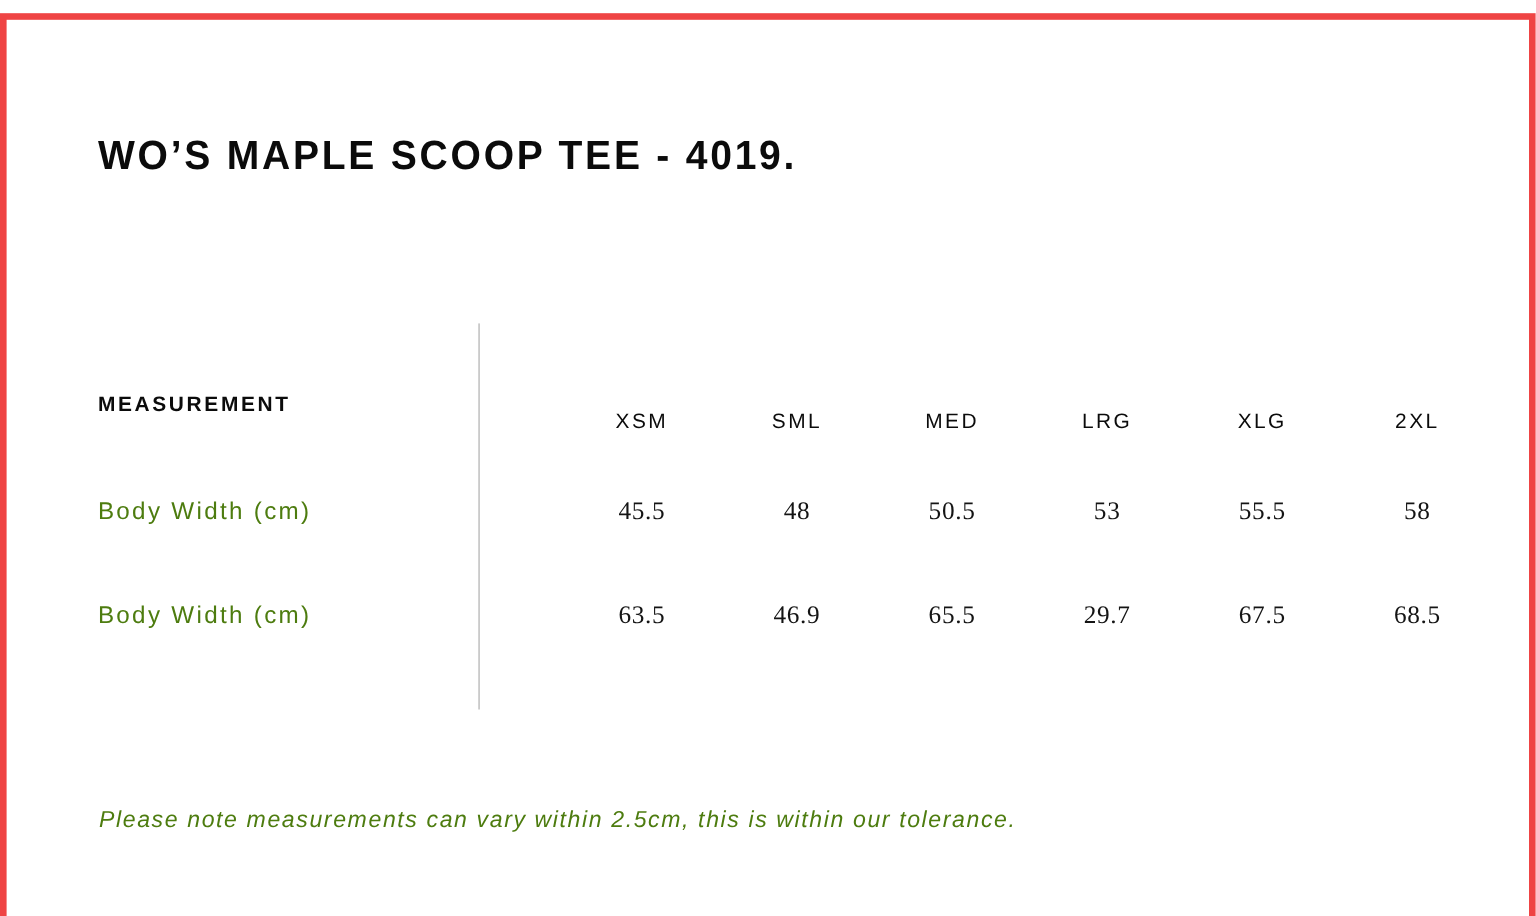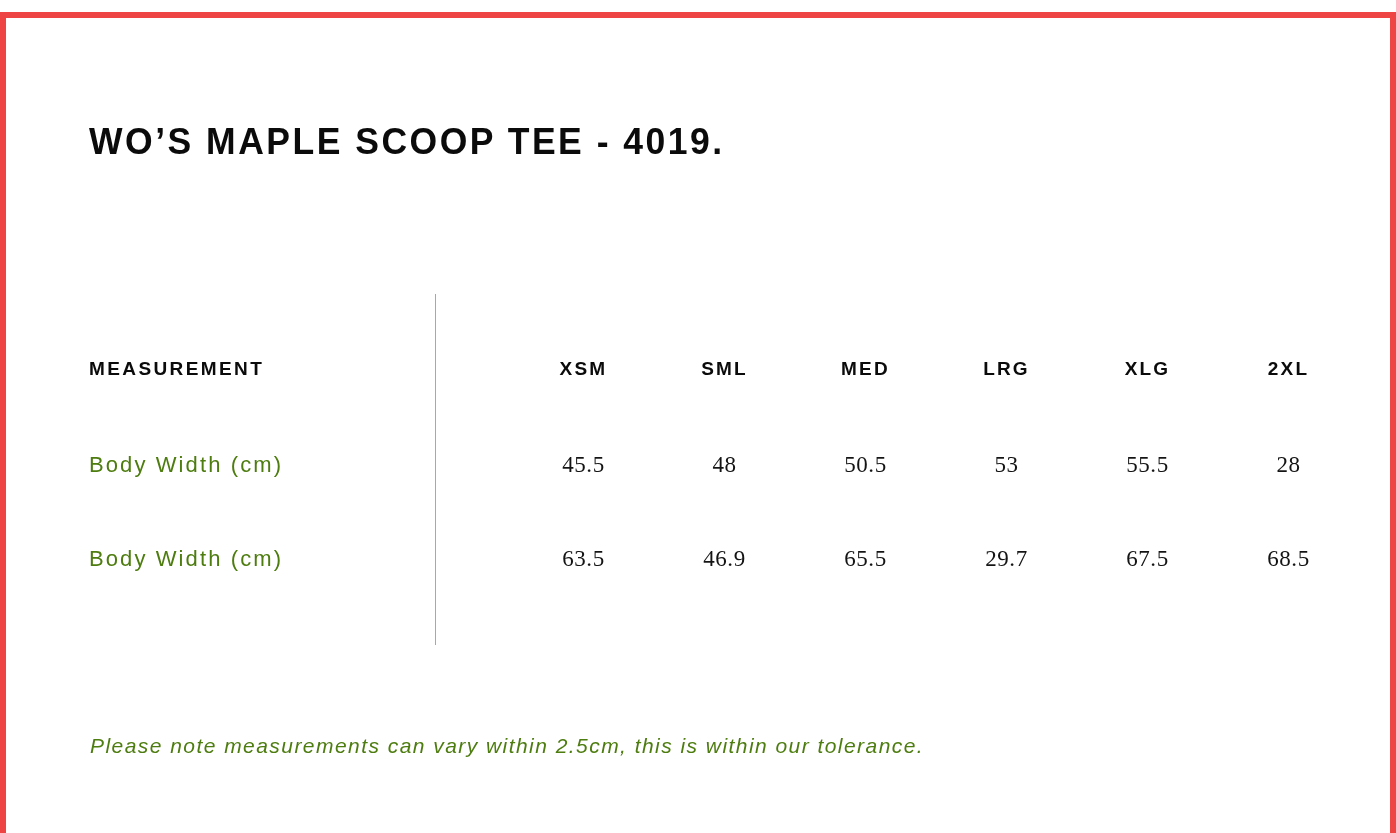--- a/index.html
+++ b/index.html
@@ -74,23 +74,24 @@
   }
   
   .header-row .row-label {
     font-size: 19px;
     font-weight: 700;
     color: #0b0b0b;
     letter-spacing: 2.4px;
   }
   .header-row .cell {
     font-size: 19px;
-    font-weight: 700;
+    font-weight: 400;
     color: #0b0b0b;
     letter-spacing: 2.2px;
+    margin-top: 15px;
   }
   
   .data-row .row-label {
     font-size: 22px;
     font-weight: 400;
     color: #4d7c0f;
     letter-spacing: 2.1px;
   }
   .data-row .cell {
     font-size: 23px;
@@ -135,21 +136,21 @@
     </div>
 
     <div class="chart-row data-row">
       <div class="row-label">Body Width (cm)</div>
       <div class="cells">
         <div class="cell">45.5</div>
         <div class="cell">48</div>
         <div class="cell">50.5</div>
         <div class="cell">53</div>
         <div class="cell">55.5</div>
-        <div class="cell">28</div>
+        <div class="cell">58</div>
       </div>
     </div>
 
     <div class="chart-row data-row">
       <div class="row-label">Body Width (cm)</div>
       <div class="cells">
         <div class="cell">63.5</div>
         <div class="cell">46.9</div>
         <div class="cell">65.5</div>
         <div class="cell">29.7</div>

